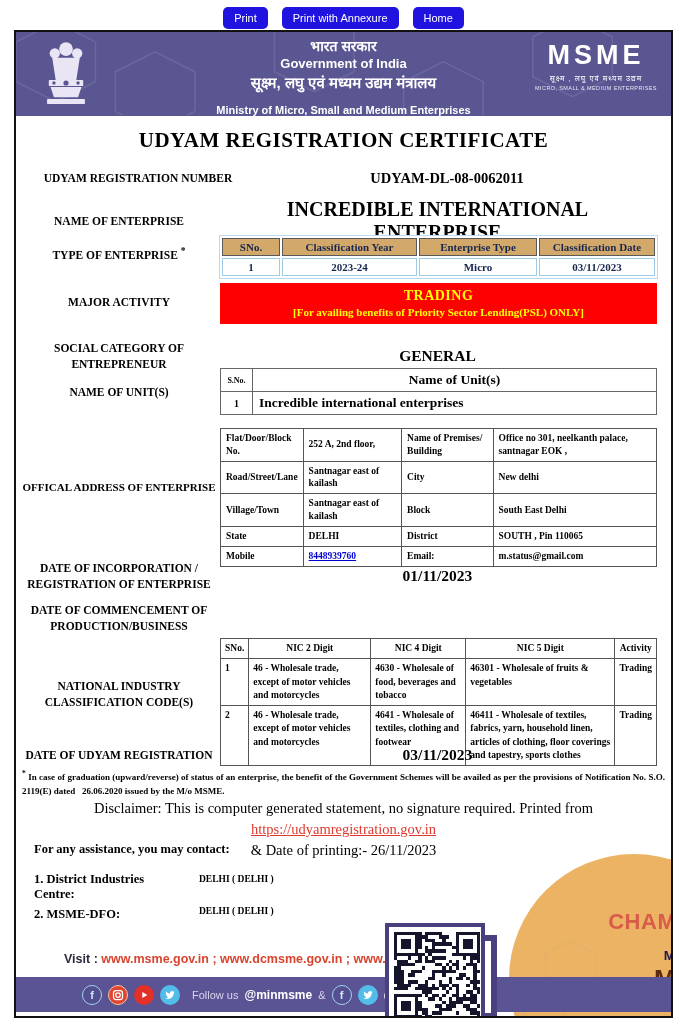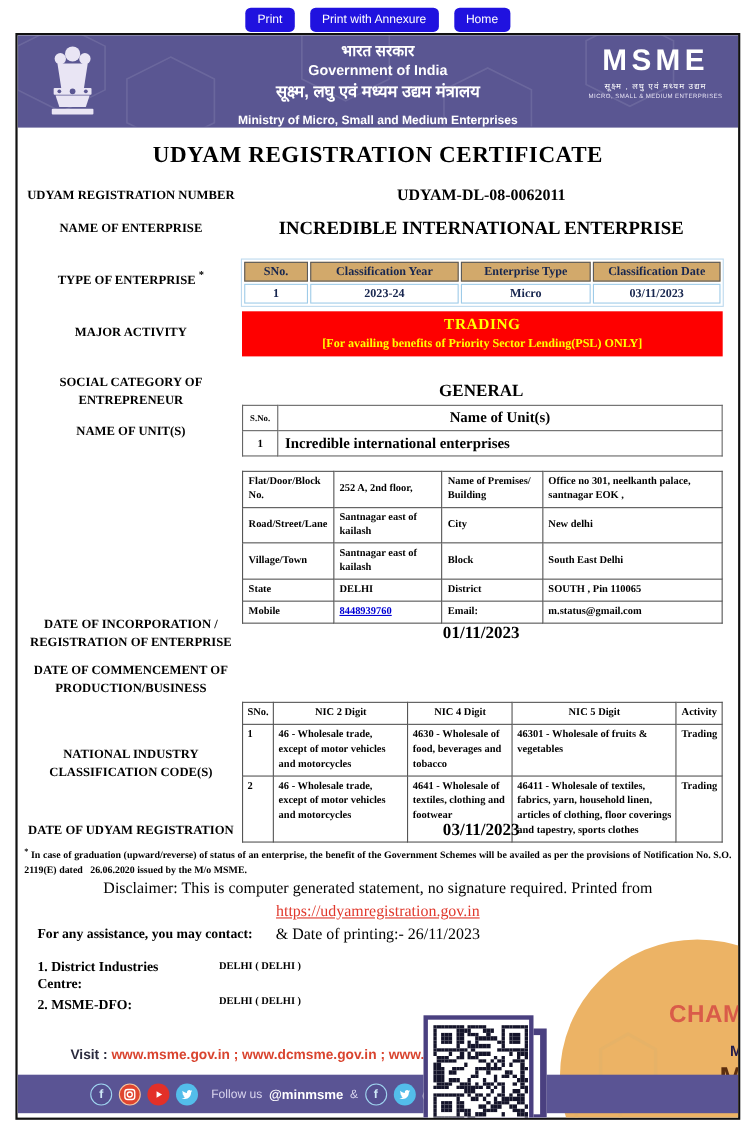--- a/index.html
+++ b/index.html
@@ -171,28 +171,28 @@
     </div>
     <div class="msme-logo">
       <div class="big">MSME</div>
       <div class="sub1">सूक्ष्म , लघु एवं मध्यम उद्यम</div>
       <div class="sub2">MICRO, SMALL &amp; MEDIUM ENTERPRISES</div>
     </div>
   </div>
 
   <div class="title">UDYAM REGISTRATION CERTIFICATE</div>
 
-  <div class="row" style="top:138px;">
+  <div class="row" style="top:138px;padding-left:19px;">
     <div class="lbl">UDYAM REGISTRATION NUMBER</div>
     <div class="val" style="font-size:14.5px;">UDYAM-DL-08-0062011</div>
   </div>
 
   <div class="row" style="top:166px;">
     <div class="lbl">NAME OF ENTERPRISE</div>
-    <div class="val" style="font-size:17px;text-align:center;">INCREDIBLE INTERNATIONAL ENTERPRISE</div>
+    <div class="val" style="font-size:20px;text-align:center;">INCREDIBLE INTERNATIONAL ENTERPRISE</div>
   </div>
 
   <div class="row" style="top:212px;">
     <div class="lbl">
       <span>TYPE OF ENTERPRISE</span>&nbsp;<sup>*</sup>
     </div>
   </div>
   <div class="content-box" style="top:204px;">
     <table class="type-tbl">
       <tbody>
@@ -236,20 +236,23 @@
         <th class="main">Name of Unit(s)</th>
       </tr>
       <tr>
         <td class="sno">1</td>
         <td class="main">Incredible international enterprises</td>
       </tr>
     </tbody>
       </table>
   </div>
 
+  <div class="row" style="top:448px;">
+    <div class="lbl" style="font-size:11px;">OFFICAL ADDRESS OF ENTERPRISE</div>
+  </div>
   <div class="content-box" style="top:396px;">
     <table class="addr-tbl">
       <tbody>
           <tr>
         <td class="c0">Flat/Door/Block No.</td>
         <td class="c1">252 A, 2nd floor,</td>
         <td class="c2">Name of Premises/ Building</td>
         <td class="c3">Office no 301, neelkanth palace, santnagar EOK ,</td>
       </tr>
       <tr>

